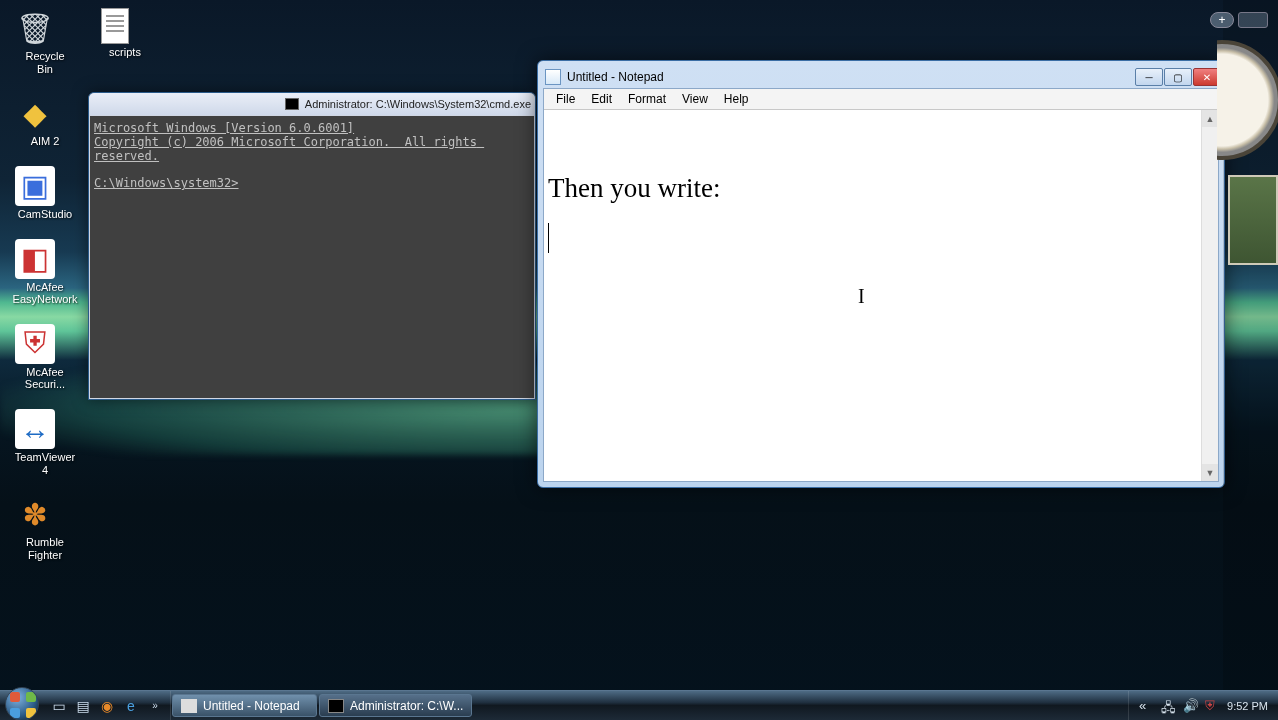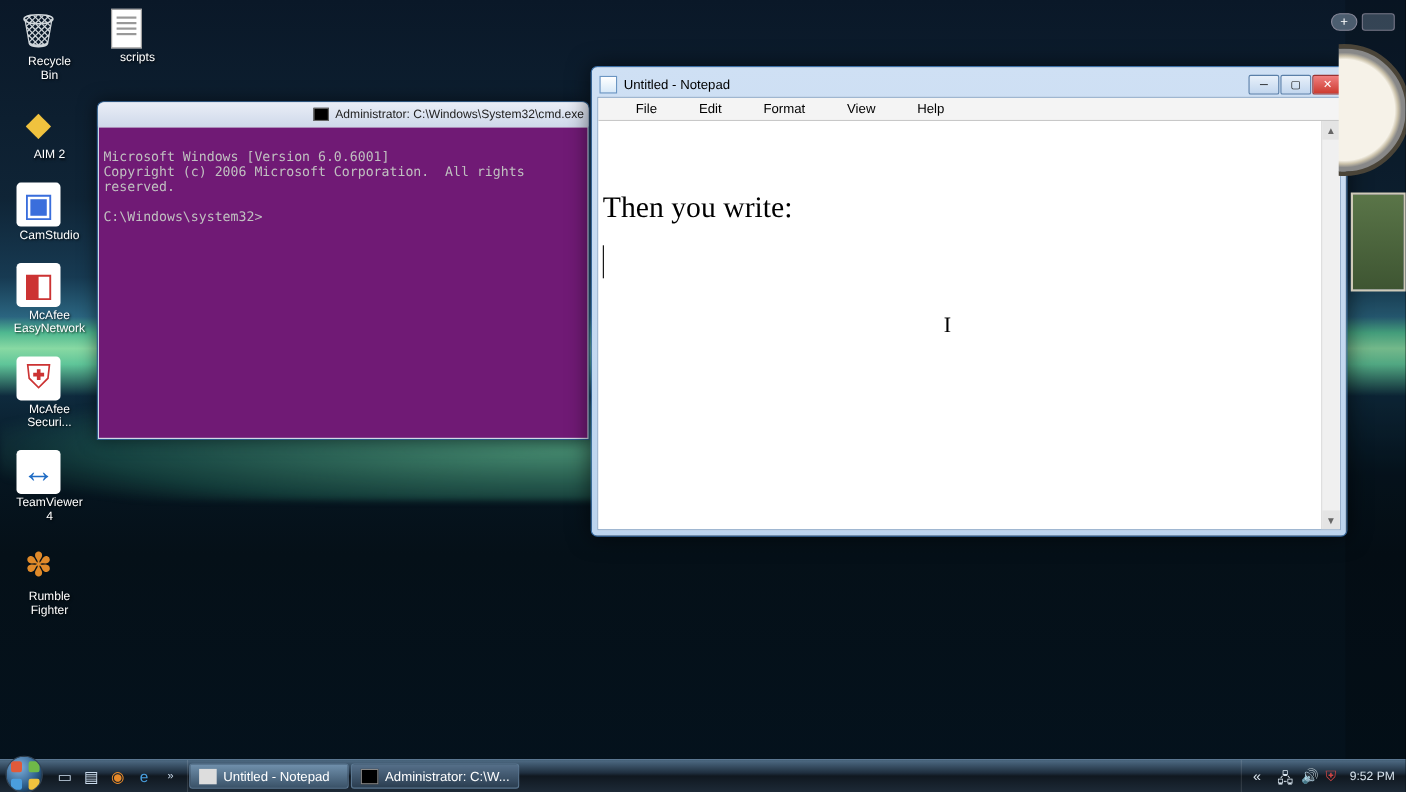--- a/index.html
+++ b/index.html
@@ -60,24 +60,24 @@
   box-shadow: 0 0 15px rgba(0,0,0,.5);
 }
 .cmd-titlebar {
   height: 22px; display: flex; align-items: center; padding: 0 4px;
   background: linear-gradient(#eaeef7,#cfd9ea);
   border-radius: 6px 6px 0 0; font-size: 11px; color: #222; justify-content: flex-end;
 }
 .cmd-titlebar .ticon { width: 14px; height: 12px; background: #000; margin-right: 6px; border:1px solid #666;}
 .cmd-body {
   margin: 1px; height: calc(100% - 24px);
-  background: #701a75; color: #c0c0c0;
+  background: #404040; color: #c0c0c0;
   font-family: "Lucida Console","Consolas",monospace;
-  font-size: 12px; padding: 20px 4px; line-height: 1.15;
-  white-space: pre-wrap; overflow: hidden;
+  font-size: 12px; padding: 6px 4px; line-height: 1.15;
+  white-space: pre-wrap; overflow: hidden; text-decoration: underline;
 }
 
 .win-notepad {
   position: absolute; top: 60px; left: 537px; width: 688px; height: 428px;
   border: 1px solid #3b6ea5;
   border-radius: 6px;
   box-shadow: 0 0 20px rgba(0,0,0,.6);
   background: linear-gradient(#cfe0f4,#bcd4ee);
   padding: 5px;
 }
@@ -100,21 +100,21 @@
 .np-winbtns .wb.close { background: linear-gradient(#f08080,#cc3a2f); color:#fff; border-color:#933;}
 .np-inner {
   background: #f4f4f4; border: 1px solid #8ca8c8;
   height: calc(100% - 22px);
   display: flex; flex-direction: column;
 }
 .np-menubar {
   height: 20px; background: #f4f4f4; display: flex; align-items: center;
   font-size: 12px; padding: 0 4px; gap: 0;
 }
-.np-menubar span { padding: 2px 8px; cursor: pointer; margin-left: 22px; }
+.np-menubar span { padding: 2px 8px; cursor: pointer; }
 .np-textwrap {
   flex: 1; display: flex; background: #fff; border-top: 1px solid #c8c8c8;
 }
 .np-text {
   flex: 1; padding: 4px 4px;
   font-family: Georgia, "Times New Roman", serif;
   font-size: 27px; line-height: 1.85;
   color: #000; overflow: hidden;
   position: relative;
 }

